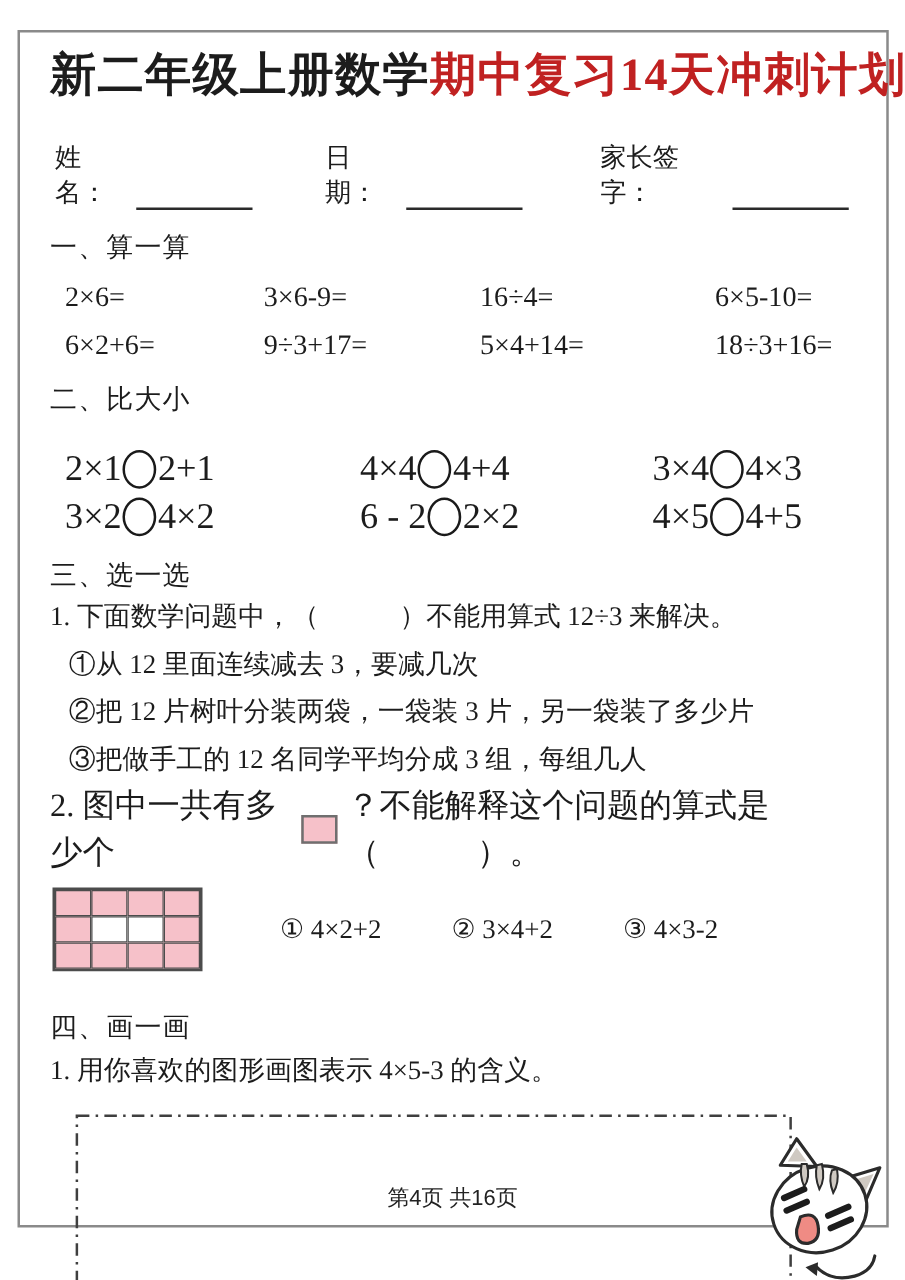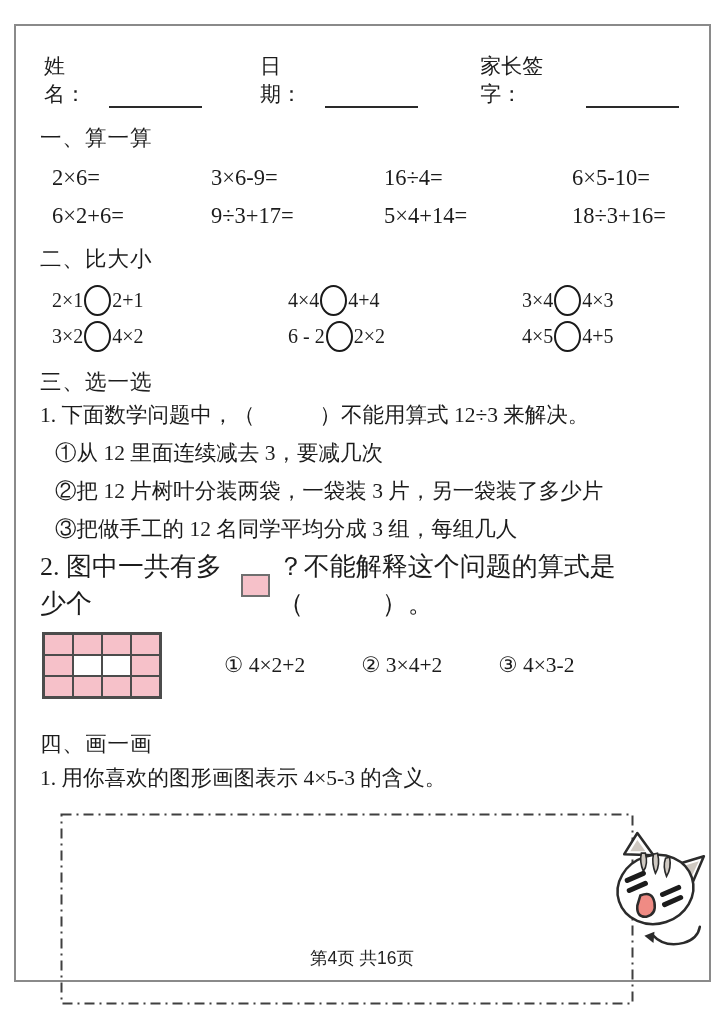--- a/index.html
+++ b/index.html
@@ -25,32 +25,32 @@
   .title .t-red{color:var(--red);}
   .subtitle{text-align:center;font-size:27px;font-weight:800;margin-top:1px;}
 
   .fields{
     display:flex;align-items:flex-end;margin-top:14px;font-size:21px;
     padding:0 6px 0 4px;
   }
   .blank{display:inline-block;width:96px;border-bottom:2px solid #2a2a2a;height:24px;margin-left:4px;}
   .fld{display:flex;align-items:flex-end;}
   .fld2{margin-left:58px;}
-  .fld3{margin-left:62px;}
+  .fld3{margin-left:62px;margin-top:14px;}
 
   .sec-h{font-size:21.5px;margin-top:15px;letter-spacing:1px;}
 
   .calcgrid{
     display:grid;grid-template-columns:147px 161px 176px auto;
     row-gap:13px;padding-left:12px;margin-top:13px;font-size:22.5px;gap:12px;
   }
 
   .cmpgrid{
     display:grid;grid-template-columns:236px 234px auto;
-    row-gap:5px;padding-left:12px;margin-top:12px;font-size:20px;
+    row-gap:5px;padding-left:12px;margin-top:26px;font-size:29px;
   }
   .cmp{display:flex;align-items:center;}
   .circle{
     display:inline-block;width:27px;height:31px;border:2.5px solid #1a1a1a;
     border-radius:50%;margin:0 1px;background:#fff;
   }
 
   .s3line{font-size:21.5px;line-height:37px;margin-top:1px;}
   .s3opt{padding-left:15px;}
 
@@ -83,20 +83,23 @@
   .footer{
     position:absolute;left:0;top:946px;width:724px;text-align:center;
     font-size:17.5px;font-family:"Liberation Sans","DejaVu Sans",sans-serif;color:#222;
   }
 </style>
 </head>
 <body>
 
 <div class="sheet">
 
+  <div class="title">
+    <span class="t-black">新二年级上册数学</span><span class="t-red">期中复习14天冲刺计划</span>
+  </div>
 
   <div class="fields">
     <span class="fld">
       <span>姓名：</span>
       <span class="blank"></span>
     </span>
     <span class="fld fld2">
       <span>日期：</span>
       <span class="blank"></span>
     </span>

